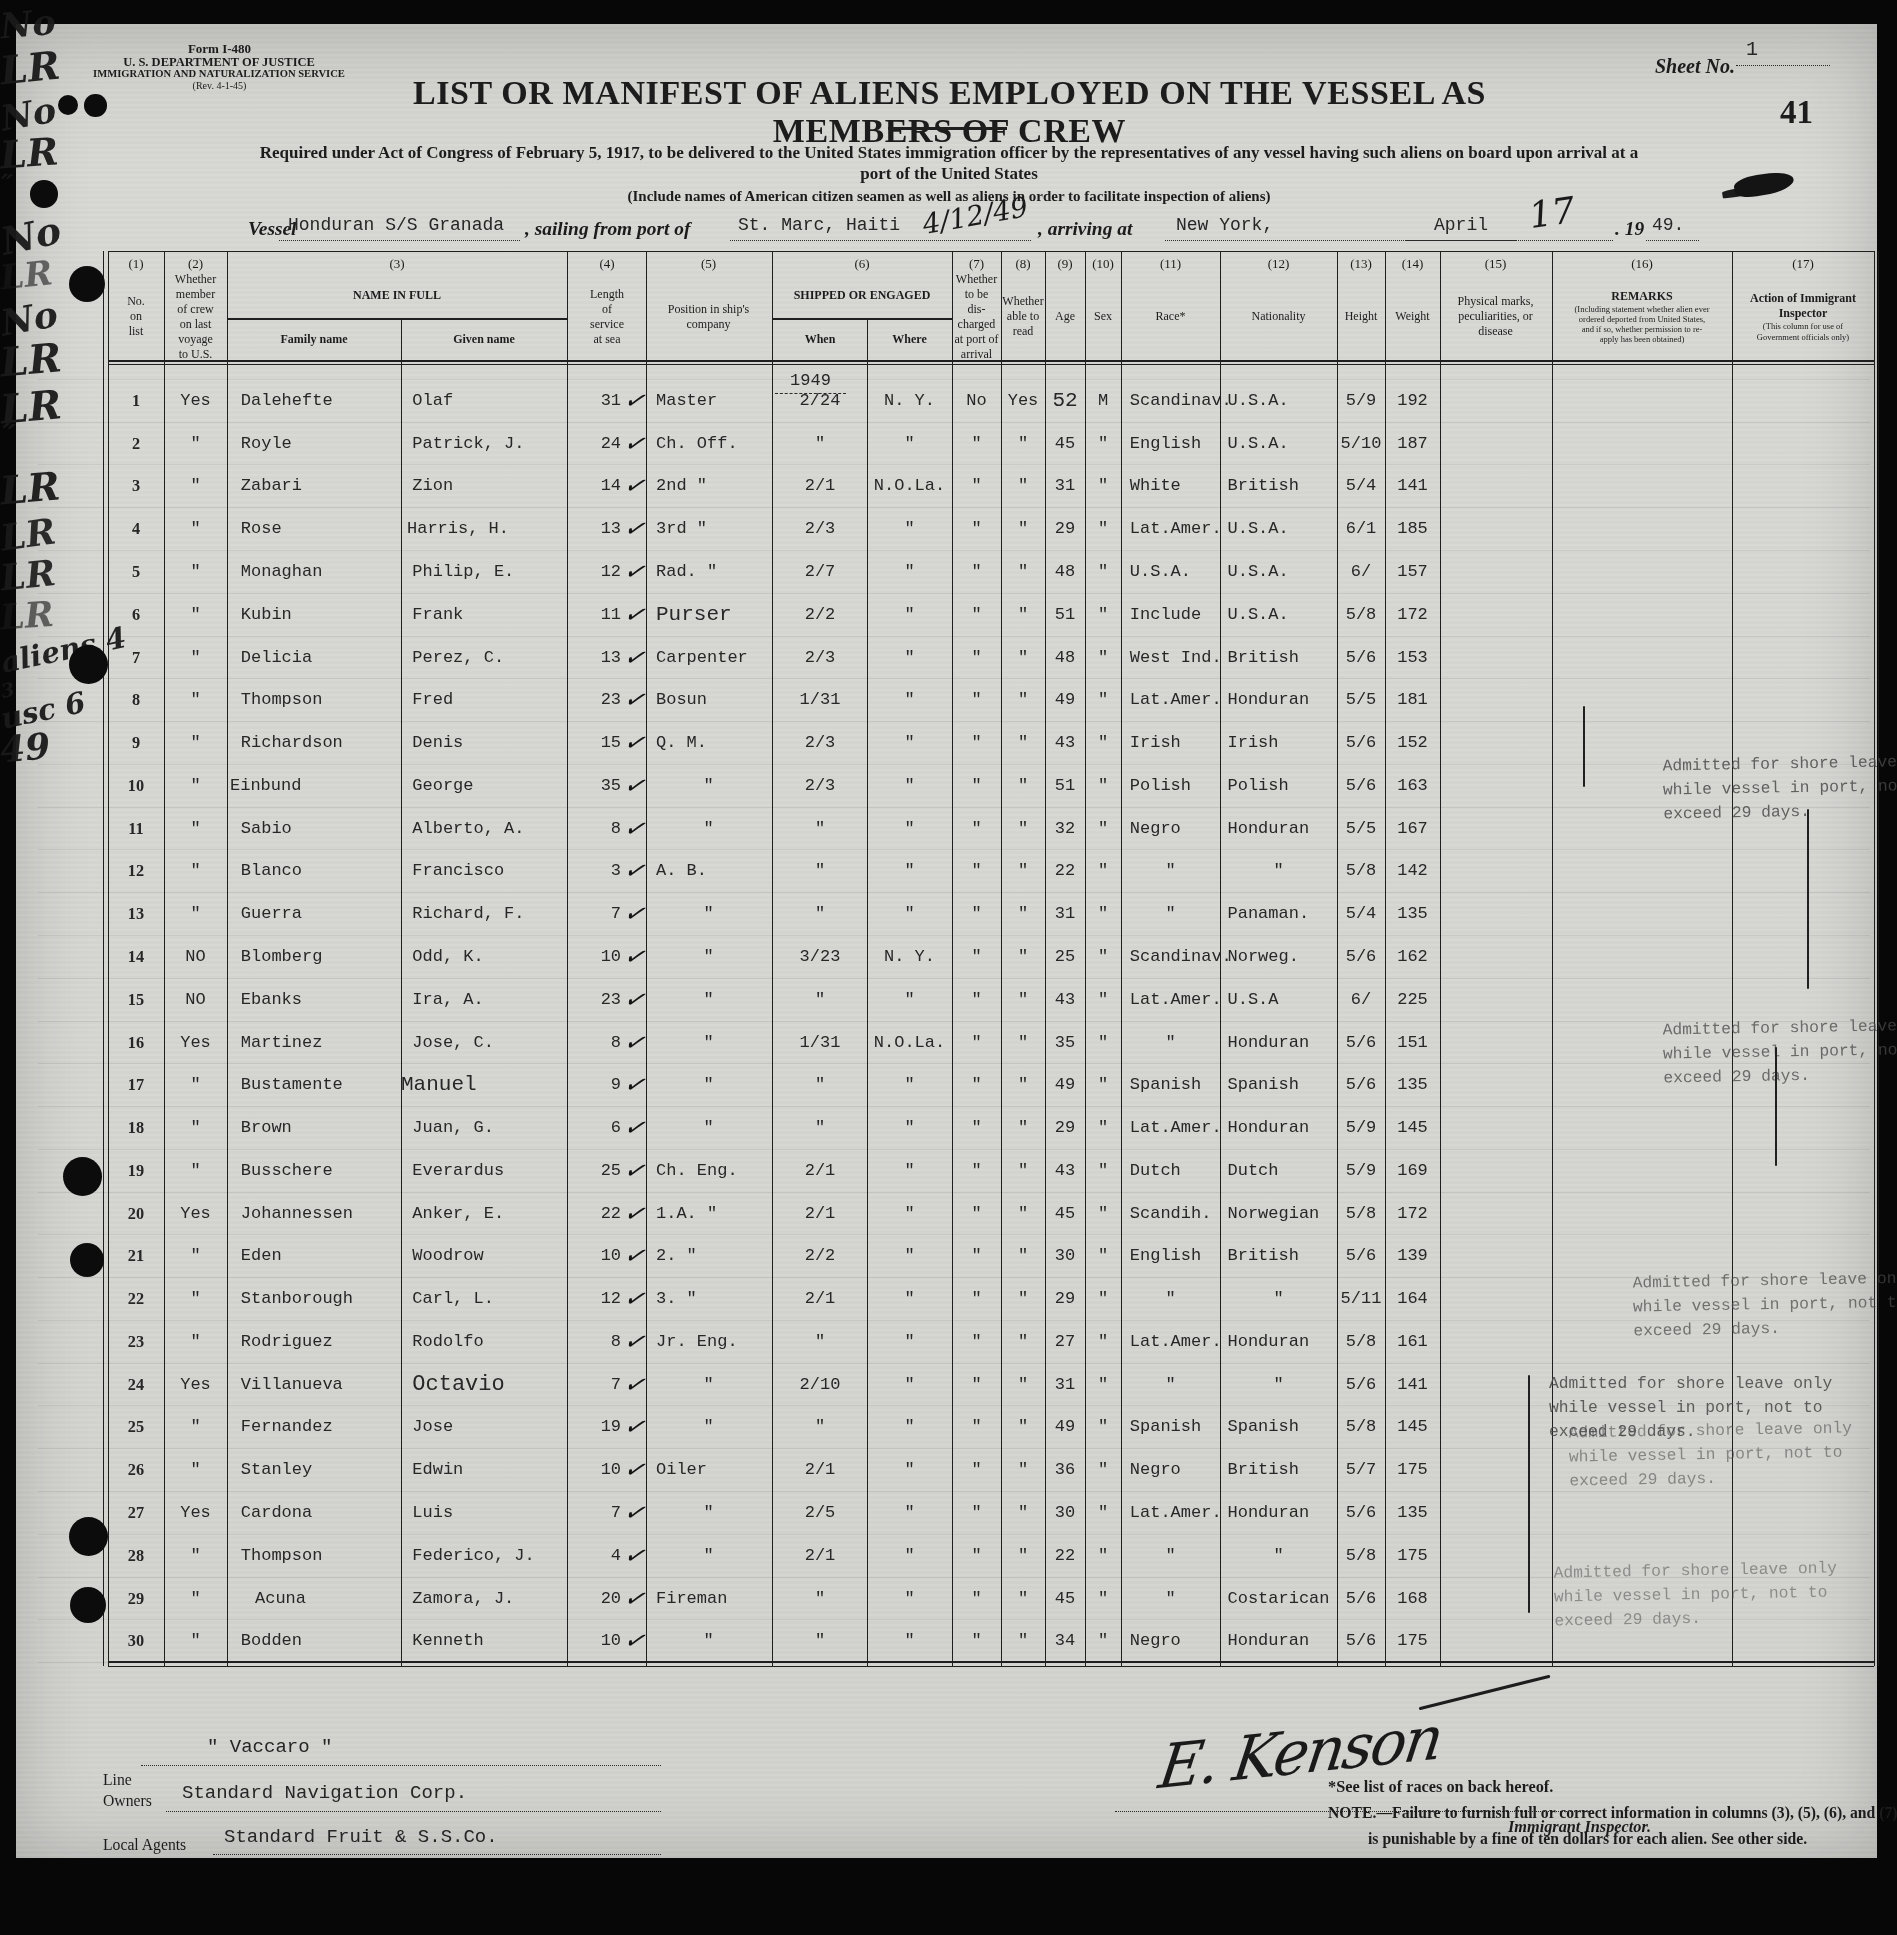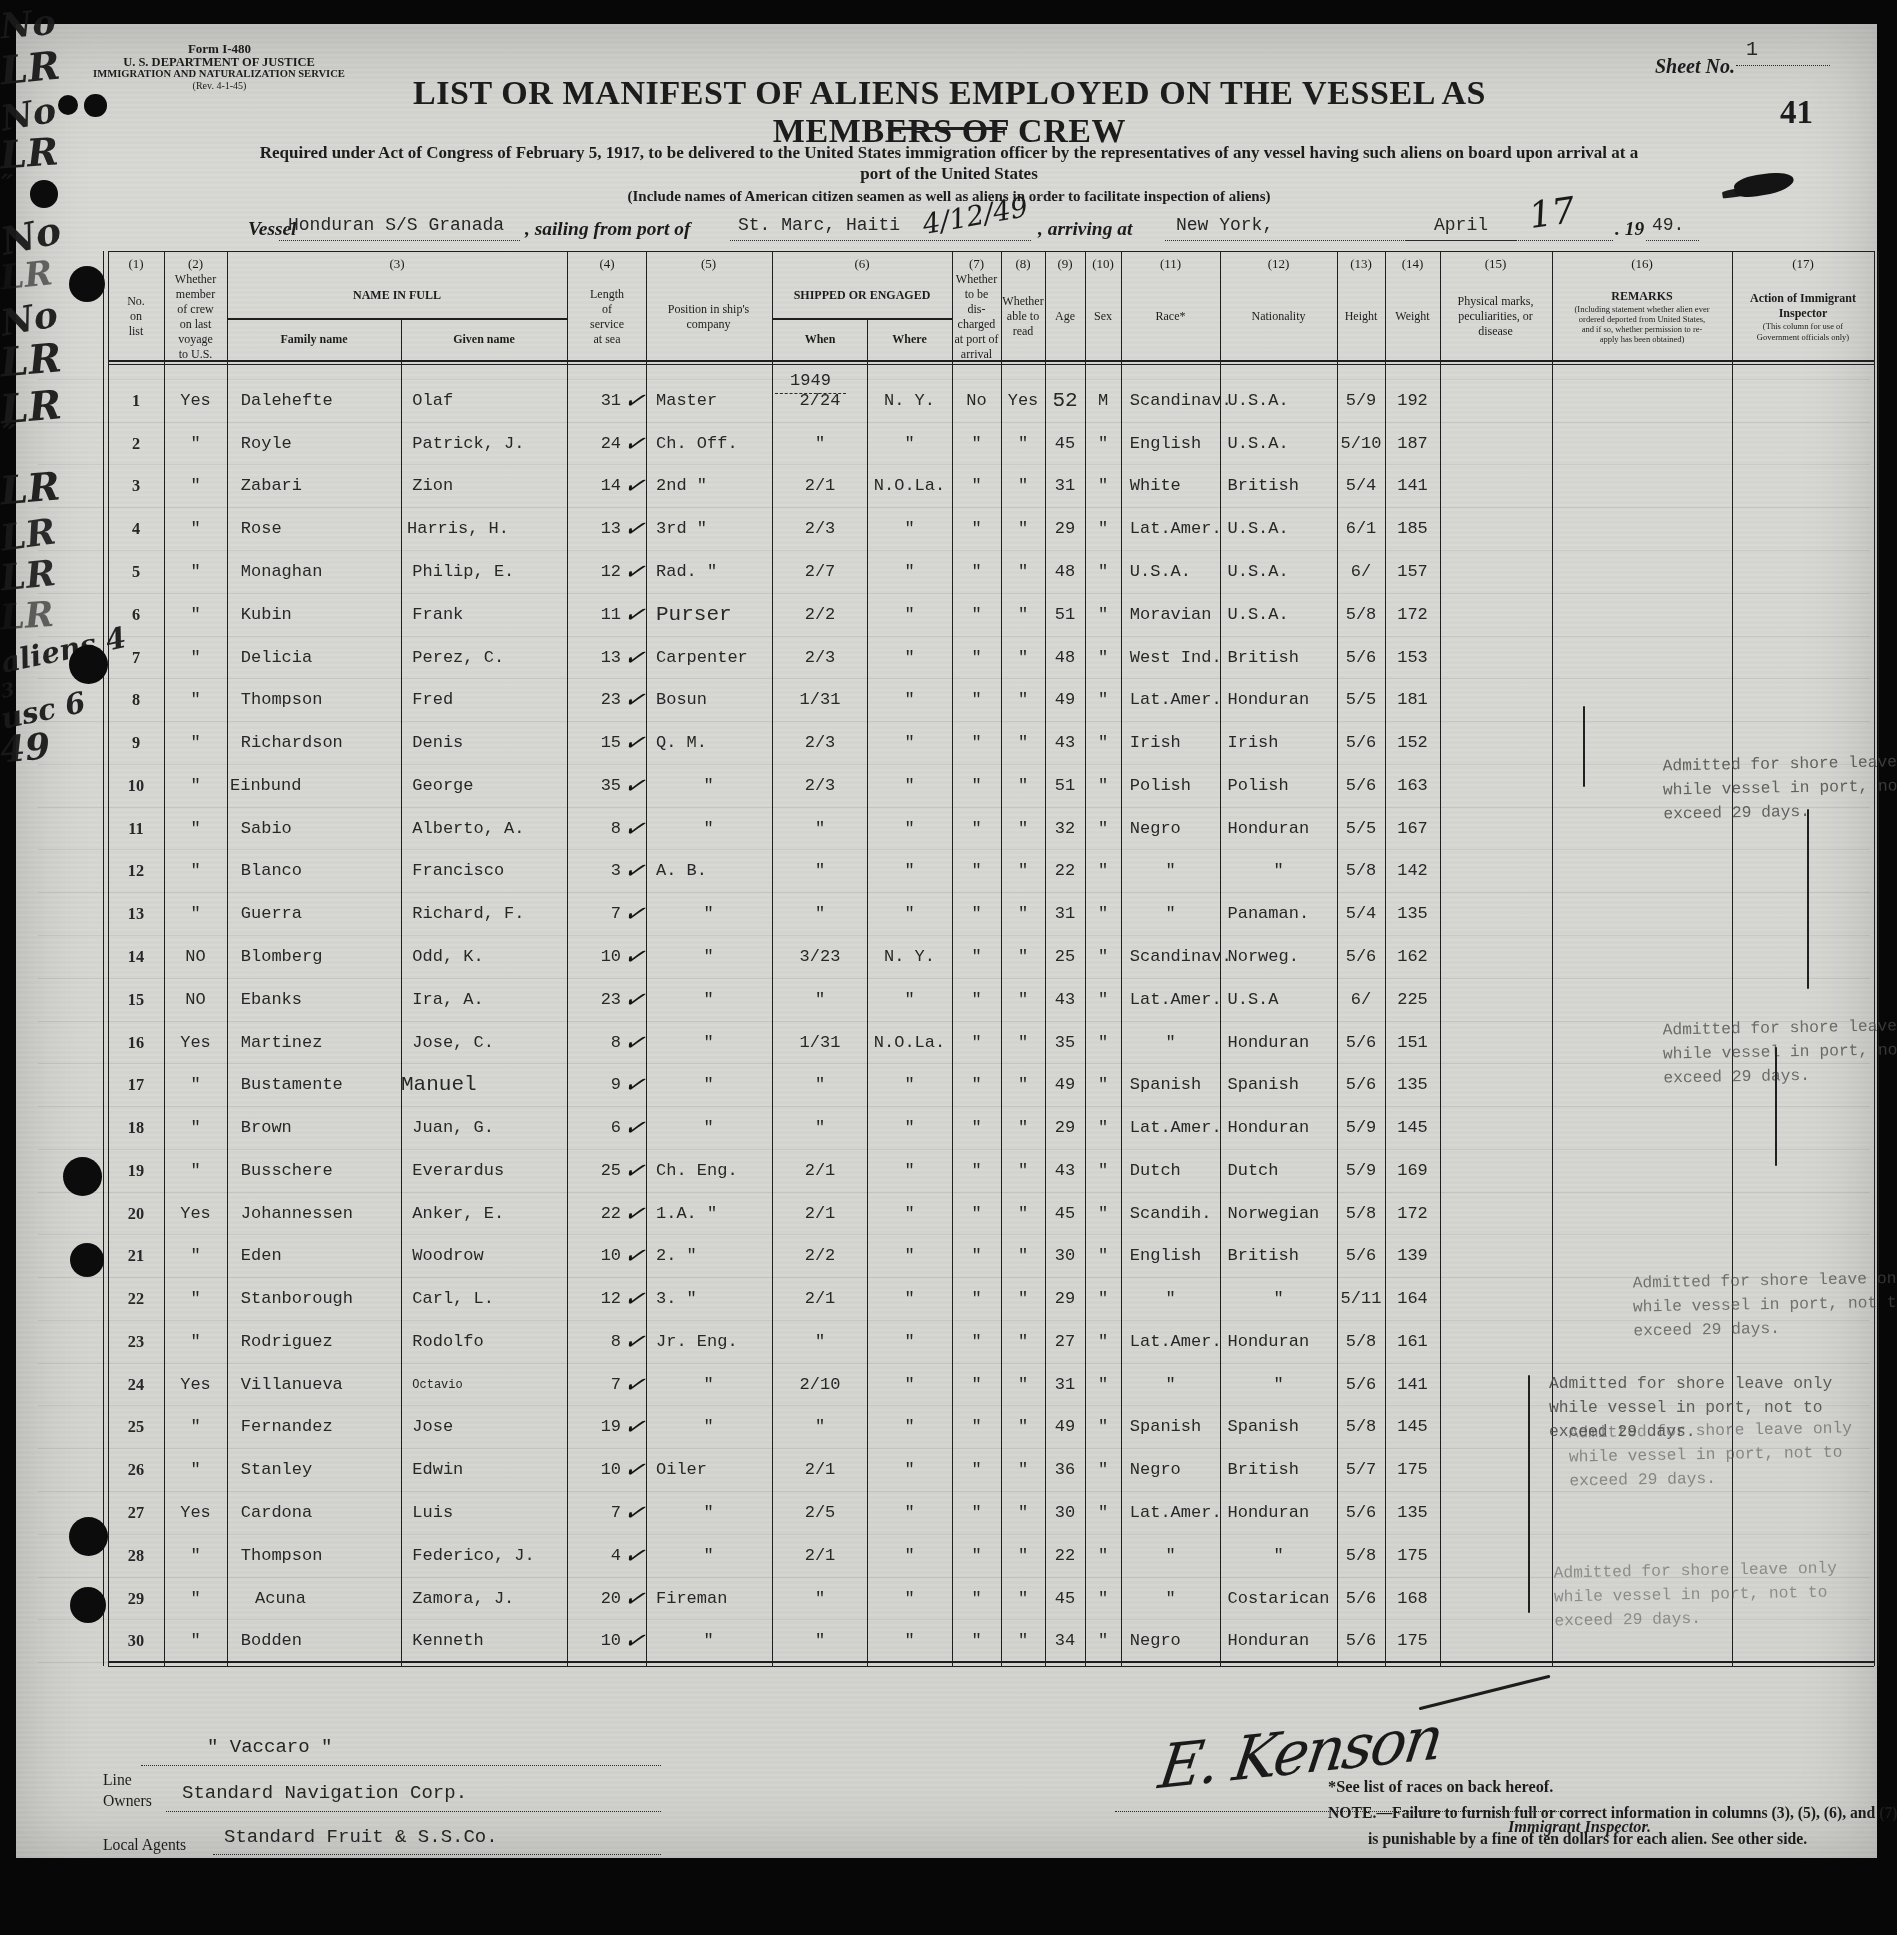--- a/index.html
+++ b/index.html
@@ -302,21 +302,21 @@
         <span>11</span>
         <span class="check">✓</span>
       </div>
       <div class="cell" style="left: 646px; top: 593px; width: 125px; height: 43px; font-size: 21px; padding-left: 10px;">Purser</div>
       <div class="cell center" style="left: 772px; top: 593px; width: 96px; height: 43px; font-size: 17px;">2/2</div>
       <div class="cell center" style="left: 867px; top: 593px; width: 85px; height: 43px; font-size: 17px;">"</div>
       <div class="cell center" style="left: 952px; top: 593px; width: 49px; height: 43px; font-size: 17px;">"</div>
       <div class="cell center" style="left: 1001px; top: 593px; width: 44px; height: 43px; font-size: 17px;">"</div>
       <div class="cell center" style="left: 1045px; top: 593px; width: 40px; height: 43px; font-size: 17px;">51</div>
       <div class="cell center" style="left: 1085px; top: 593px; width: 36px; height: 43px; font-size: 17px;">"</div>
-      <div class="cell" style="left: 1121px; top: 593px; width: 99px; height: 43px; font-size: 17px; padding-left: 8.8px;">Moravian</div>
+      <div class="cell" style="left: 1121px; top: 593px; width: 99px; height: 43px; font-size: 17px; padding-left: 8.8px;">Include</div>
       <div class="cell" style="left: 1220px; top: 593px; width: 117px; height: 43px; font-size: 17px; padding-left: 7.5px;">U.S.A.</div>
       <div class="cell center" style="left: 1337px; top: 593px; width: 48px; height: 43px; font-size: 17px;">5/8</div>
       <div class="cell center" style="left: 1385px; top: 593px; width: 55px; height: 43px; font-size: 17px;">172</div>
       <div class="cell center" style="left: 108px; top: 636px; width: 56px; height: 43px; font-size: 16.3px; font-family: &quot;Liberation Serif&quot;, serif; font-weight: bold;">7</div>
       <div class="cell center" style="left: 164px; top: 636px; width: 63px; height: 43px; font-size: 17px;">"</div>
       <div class="cell" style="left: 227px; top: 636px; width: 174px; height: 43px; font-size: 17px; padding-left: 13.8px;">Delicia</div>
       <div class="cell" style="left: 401px; top: 636px; width: 166px; height: 43px; font-size: 17px; padding-left: 11.3px;">Perez, C.</div>
       <div class="cell" style="left: 567px; top: 636px; width: 80px; height: 43px; font-size: 17px; justify-content: flex-end; padding-right: 27.6px;">
         <span>13</span>
         <span class="check">✓</span>
@@ -632,21 +632,21 @@
       <div class="cell center" style="left: 1001px; top: 1320px; width: 44px; height: 43px; font-size: 17px;">"</div>
       <div class="cell center" style="left: 1045px; top: 1320px; width: 40px; height: 43px; font-size: 17px;">27</div>
       <div class="cell center" style="left: 1085px; top: 1320px; width: 36px; height: 43px; font-size: 17px;">"</div>
       <div class="cell" style="left: 1121px; top: 1320px; width: 99px; height: 43px; font-size: 17px; padding-left: 8.8px;">Lat.Amer.</div>
       <div class="cell" style="left: 1220px; top: 1320px; width: 117px; height: 43px; font-size: 17px; padding-left: 7.5px;">Honduran</div>
       <div class="cell center" style="left: 1337px; top: 1320px; width: 48px; height: 43px; font-size: 17px;">5/8</div>
       <div class="cell center" style="left: 1385px; top: 1320px; width: 55px; height: 43px; font-size: 17px;">161</div>
       <div class="cell center" style="left: 108px; top: 1363px; width: 56px; height: 43px; font-size: 16.3px; font-family: &quot;Liberation Serif&quot;, serif; font-weight: bold;">24</div>
       <div class="cell center" style="left: 164px; top: 1363px; width: 63px; height: 43px; font-size: 17px;">Yes</div>
       <div class="cell" style="left: 227px; top: 1363px; width: 174px; height: 43px; font-size: 17px; padding-left: 13.8px;">Villanueva</div>
-      <div class="cell" style="left: 401px; top: 1363px; width: 166px; height: 43px; font-size: 12px; padding-left: 11.3px;">Octavio</div>
+      <div class="cell" style="left: 401px; top: 1363px; width: 166px; height: 43px; font-size: 22px; padding-left: 11.3px;">Octavio</div>
       <div class="cell" style="left: 567px; top: 1363px; width: 80px; height: 43px; font-size: 17px; justify-content: flex-end; padding-right: 27.6px;">
         <span>7</span>
         <span class="check">✓</span>
       </div>
       <div class="cell center" style="left: 646px; top: 1363px; width: 125px; height: 43px; font-size: 17px;">"</div>
       <div class="cell center" style="left: 772px; top: 1363px; width: 96px; height: 43px; font-size: 17px;">2/10</div>
       <div class="cell center" style="left: 867px; top: 1363px; width: 85px; height: 43px; font-size: 17px;">"</div>
       <div class="cell center" style="left: 952px; top: 1363px; width: 49px; height: 43px; font-size: 17px;">"</div>
       <div class="cell center" style="left: 1001px; top: 1363px; width: 44px; height: 43px; font-size: 17px;">"</div>
       <div class="cell center" style="left: 1045px; top: 1363px; width: 40px; height: 43px; font-size: 17px;">31</div>

